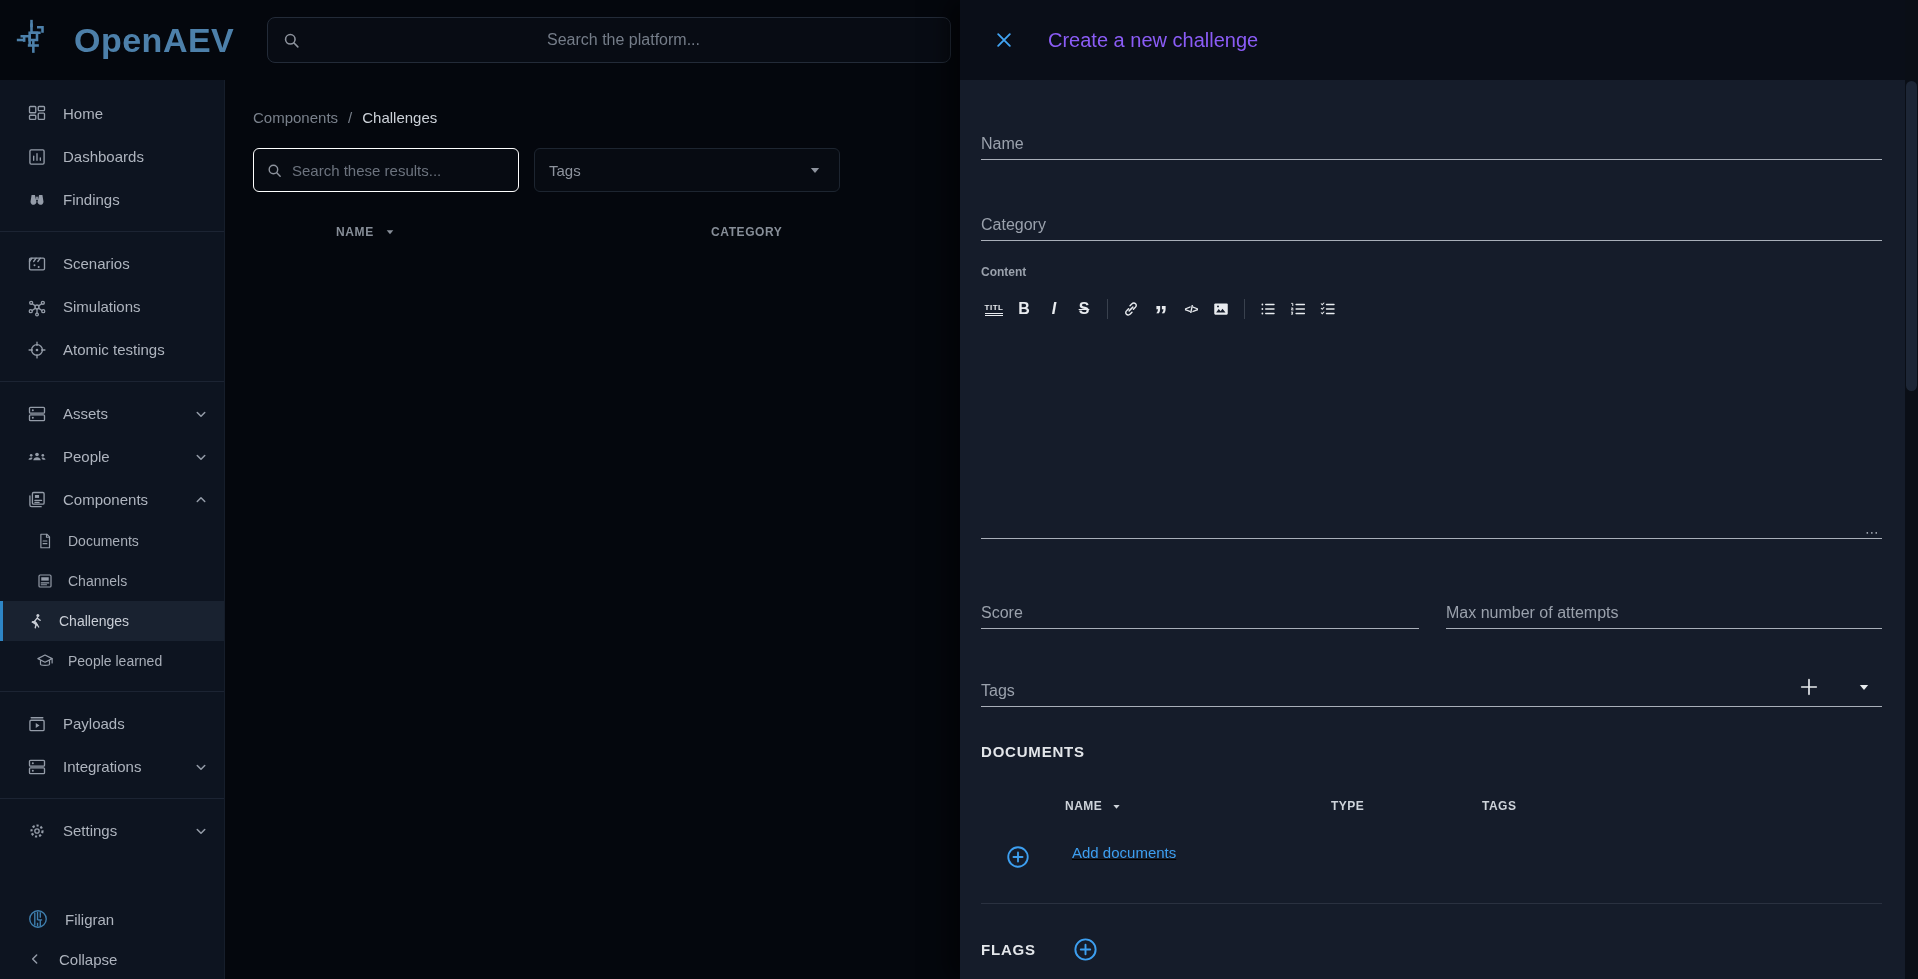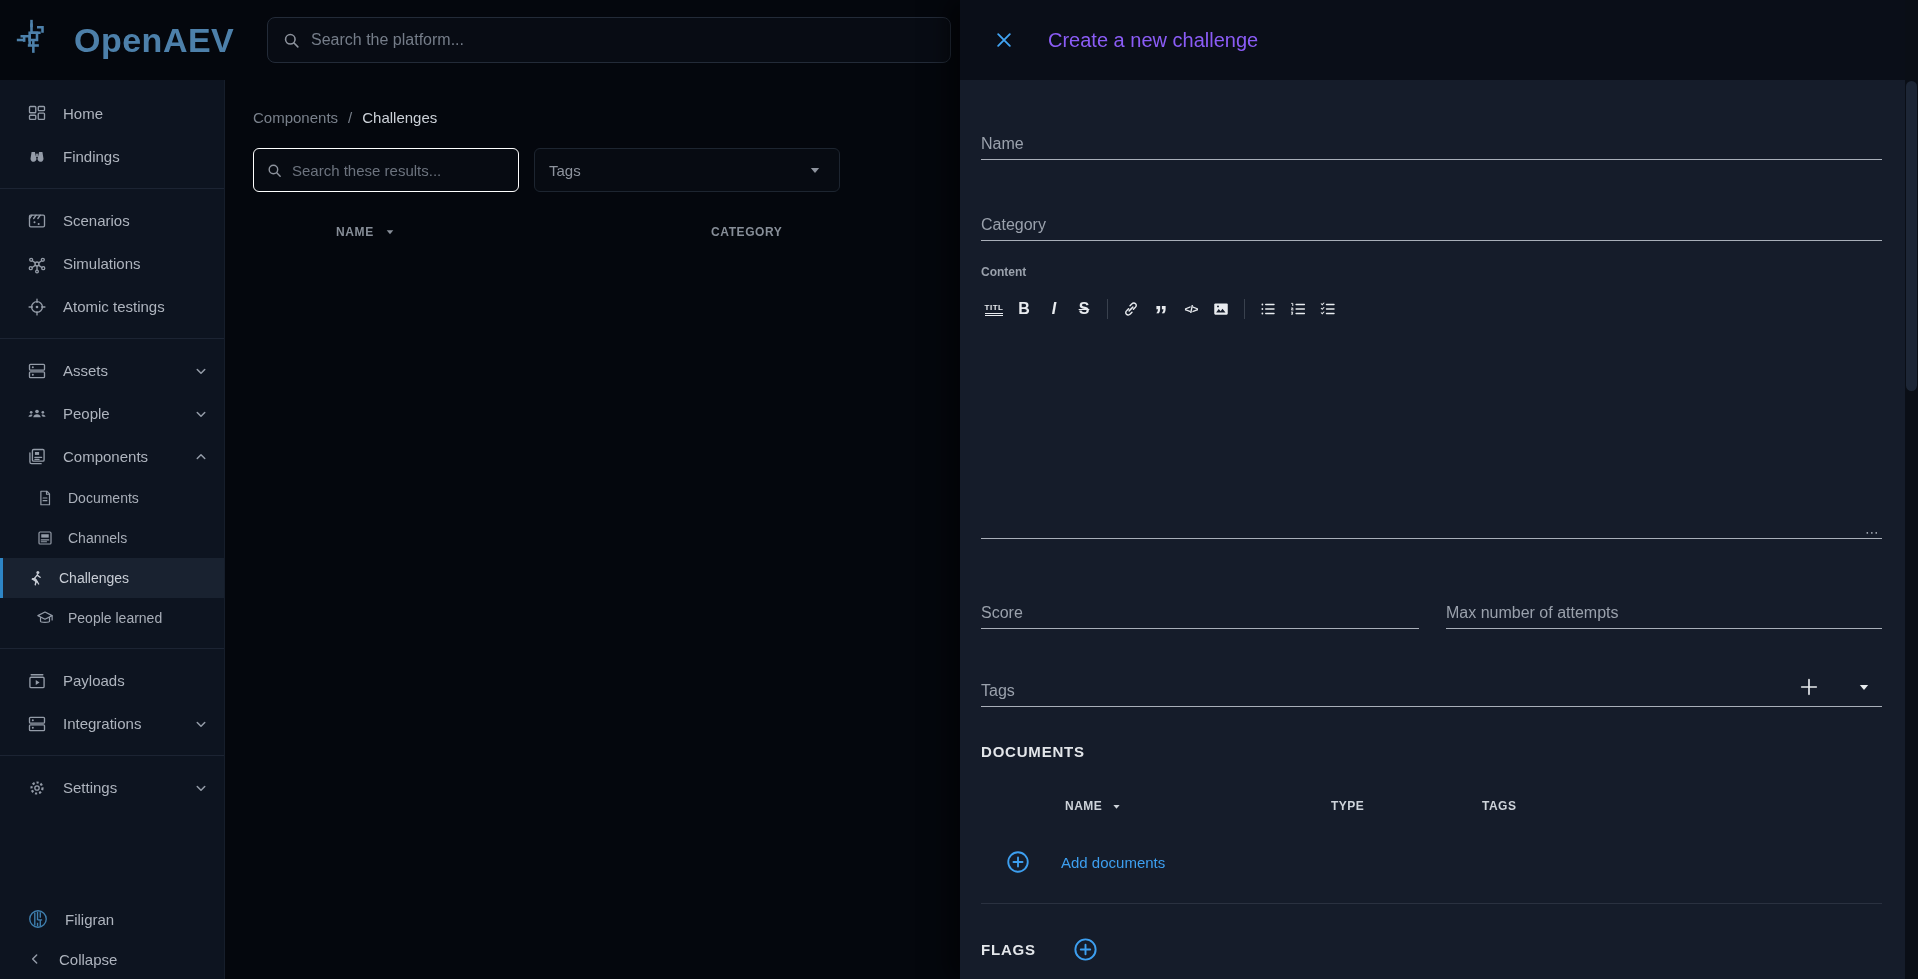--- a/index.html
+++ b/index.html
@@ -8,21 +8,21 @@
   svg { display:block; }
   .stroke-ic { fill:none; stroke:#949ca8; stroke-width:1.6; stroke-linecap:round; stroke-linejoin:round; }
   .fill-ic  { fill:#949ca8; }
 
   
   #topbar { position:absolute; top:0; left:0; right:0; height:80; background:#060a12; }
   .logo-wrap { position:absolute; left:14px; top:18px; display:flex; align-items:center; gap:14px; }
   .logo-text { color:#4d80aa; font-size:34px; font-weight:600; letter-spacing:.5px; }
   .top-search { position:absolute; left:267px; top:17px; width:684px; height:46px;
     border:1px solid #232b38; border-radius:8px; background:#080c14; display:flex; align-items:center; padding:0 14px; gap:10px; }
-  .top-search input { flex:1; background:transparent; border:none; outline:none; color:#15803d; font-size:16px; }
+  .top-search input { flex:1; background:transparent; border:none; outline:none; color:#15803d; font-size:16px;text-align:center; }
   .top-search input::placeholder { color:#757d89; }
 
   
   #sidebar { position:absolute; top:80px; left:0; bottom:0; width:225px; background:#0d1420;
     border-right:1px solid #161e2b; padding-top:12px; }
   .nav-item { height:43px; display:flex; align-items:center; padding-left:27px; gap:16px; cursor:pointer; position:relative; }
   .nav-item .nav-label { color:#aeb4be; font-size:15px; }
   .nav-sub { height:40px; padding-left:36px; gap:14px; }
   .nav-sub .nav-label { font-size:14px; color:#a8aeb8; }
   .nav-item.selected { background:#192230; border-left:3px solid #2e86c6; padding-left:24px; }
@@ -88,21 +88,21 @@
 
   #field-tags { margin-top:30px; }
   .tags-icons { position:absolute; right:8px; bottom:8px; display:flex; align-items:center; gap:34px; }
   .icon-btn { cursor:pointer; display:flex; align-items:center; justify-content:center; }
 
   .section-title { margin-top:36px; color:#e3e6ea; font-size:15px; font-weight:bold; letter-spacing:.8px; display:flex; align-items:center; gap:18px; }
   .doc-header { margin-top:38px; display:flex; align-items:center; height:16px; }
   .doc-col { color:#ced3da; font-size:12px; font-weight:bold; letter-spacing:.5px; display:flex; align-items:center; gap:7px; }
   .doc-col-name { margin-left:84px; width:266px; }
   .doc-col-type { width:151px; }
-  .add-doc-row { margin-top:30px; height:36px; display:flex; align-items:center; gap:30px; padding-left:24px; cursor:pointer; }
+  .add-doc-row { margin-top:30px; height:36px; display:flex; gap:41px; padding-left:24px; cursor:pointer;text-decoration:underline; }
   .add-doc-label { color:#3d9ff0; font-size:15px; }
   .drawer-divider { margin-top:23px; border-top:1px solid #2a3140; }
   .flags-row { margin-top:32px; display:flex; align-items:center; gap:36px; }
 </style>
 </head>
 <body>
 
 <div id="topbar">
   <div class="logo-wrap">
     <span>
@@ -135,20 +135,31 @@
   <div class="nav-item">
     <span>
         <svg width="20" height="20" viewBox="0 0 24 24" class="stroke-ic">
       <rect x="3" y="3" width="7.5" height="7.5" rx="1"></rect>
           <rect x="13.5" y="3" width="7.5" height="5" rx="1"></rect>
       <rect x="3" y="13.5" width="7.5" height="5" rx="1"></rect>
           <rect x="13.5" y="11" width="7.5" height="7.5" rx="1"></rect>
     </svg>
       </span>
     <span class="nav-label">Home</span>
+  </div>
+  <div class="nav-item">
+    <span>
+        <svg width="20" height="20" viewBox="0 0 24 24" class="stroke-ic">
+      <rect x="3.5" y="3.5" width="17" height="17" rx="1.5"></rect>
+          <path d="M8 16v-5"></path>
+          <path d="M12 16V8"></path>
+          <path d="M16 16v-3"></path>
+    </svg>
+      </span>
+    <span class="nav-label">Dashboards</span>
   </div>
   <div class="nav-item">
     <span>
         <svg width="20" height="20" viewBox="0 0 24 24" class="fill-ic">
       <path d="M5.5 6h4l1.5 6.5a3.6 3.6 0 11-6.8 1.6L5.5 6z"></path>
       <path d="M18.5 6h-4L13 12.5a3.6 3.6 0 106.8 1.6L18.5 6z"></path>
       <rect x="11" y="8" width="2" height="4"></rect>
     </svg>
       </span>
     <span class="nav-label">Findings</span>

